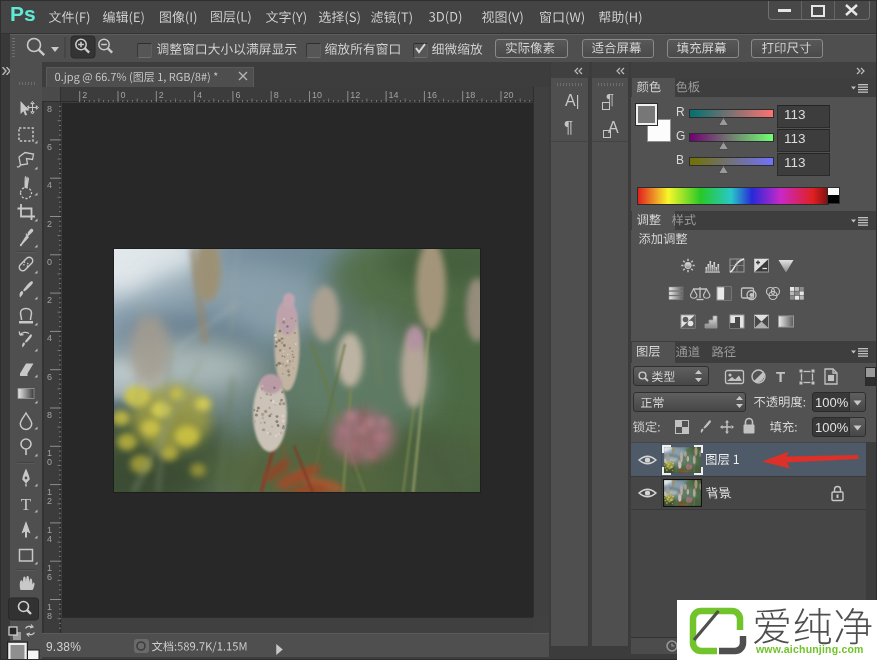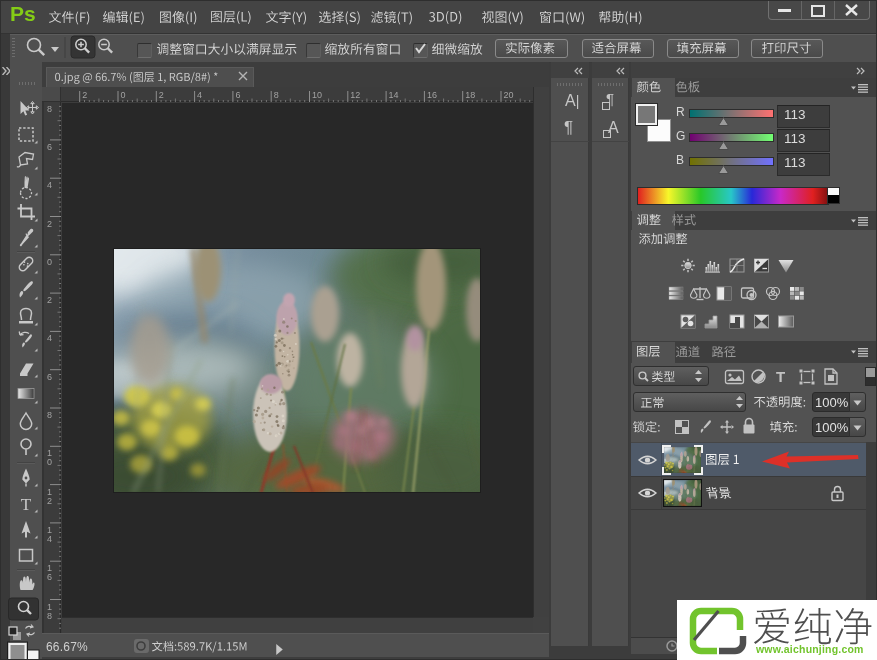--- a/index.html
+++ b/index.html
@@ -1,20 +1,20 @@
 <!DOCTYPE html>
 <html><head><meta charset="utf-8"><style>
 html,body{margin:0;padding:0}
 body{width:877px;height:660px;position:relative;overflow:hidden;
  font-family:"Liberation Sans",sans-serif;background:#3c3c3c}
 .ab{position:absolute}
 </style></head><body>
 <div class="ab" style="left:0;top:0;width:877px;height:33px;background:#444444;border-bottom:1px solid #333"></div>
 <div class="ab" style="left:0;top:0;width:877px;height:660px;box-shadow:inset 0 0 0 1px #2e2e2e;pointer-events:none;z-index:99"></div>
-<div class="ab" style="left:10px;top:2px;font-family:'Liberation Sans';font-weight:bold;font-size:21px;color:#84cc16">Ps</div>
+<div class="ab" style="left:10px;top:2px;font-family:'Liberation Sans';font-weight:bold;font-size:21px;color:#5eead4">Ps</div>
 <svg style="position:absolute;left:49.0px;top:10.5px;overflow:visible" width="40.3" height="13.6" viewBox="0.5 -11.0 40.3 13.6">
     <path d="M5.5 -10.7C5.9 -10.1 6.3 -9.2 6.5 -8.7L7.5 -9.0C7.4 -9.5 6.9 -10.4 6.5 -11.0ZM0.7 -8.6V-7.7H2.7C3.4 -5.7 4.5 -4.0 5.8 -2.6C4.4 -1.4 2.6 -0.5 0.5 0.1C0.7 0.3 1.0 0.8 1.1 1.0C3.2 0.3 5.1 -0.6 6.5 -1.9C8.0 -0.6 9.8 0.4 11.9 0.9C12.1 0.7 12.3 0.3 12.6 0.1C10.5 -0.5 8.7 -1.4 7.3 -2.6C8.6 -4.0 9.6 -5.6 10.3 -7.7H12.4V-8.6ZM6.6 -3.3C5.3 -4.5 4.4 -6.0 3.7 -7.7H9.2C8.6 -5.9 7.7 -4.5 6.6 -3.3Z M17.1 -4.4V-3.5H20.9V1.0H21.8V-3.5H25.4V-4.4H21.8V-7.3H24.8V-8.3H21.8V-10.8H20.9V-8.3H19.1C19.3 -8.8 19.4 -9.5 19.6 -10.1L18.6 -10.3C18.3 -8.6 17.8 -6.9 17.0 -5.8C17.3 -5.7 17.7 -5.5 17.8 -5.3C18.2 -5.9 18.5 -6.6 18.8 -7.3H20.9V-4.4ZM16.5 -10.9C15.8 -8.9 14.6 -7.0 13.4 -5.7C13.6 -5.5 13.9 -5.0 14.0 -4.7C14.4 -5.2 14.8 -5.7 15.2 -6.2V1.0H16.1V-7.8C16.6 -8.7 17.0 -9.6 17.4 -10.6Z M29.1 2.5 29.8 2.2C28.7 0.4 28.2 -1.8 28.2 -4.0C28.2 -6.2 28.7 -8.4 29.8 -10.3L29.1 -10.6C27.9 -8.7 27.2 -6.6 27.2 -4.0C27.2 -1.5 27.9 0.6 29.1 2.5Z M31.7 0.0H32.9V-4.3H36.5V-5.3H32.9V-8.5H37.2V-9.5H31.7Z M38.9 2.5C40.1 0.6 40.8 -1.5 40.8 -4.0C40.8 -6.6 40.1 -8.7 38.9 -10.6L38.1 -10.3C39.2 -8.4 39.8 -6.2 39.8 -4.0C39.8 -1.8 39.2 0.4 38.1 2.2Z" fill="#d2d2d2"></path>
   </svg>
 <svg style="position:absolute;left:103.0px;top:10.5px;overflow:visible" width="40.8" height="13.5" viewBox="0.5 -11.0 40.8 13.5">
     <path d="M0.5 -0.7 0.8 0.2C1.8 -0.2 3.2 -0.8 4.5 -1.3L4.3 -2.1C2.9 -1.6 1.5 -1.0 0.5 -0.7ZM0.8 -5.5C1.0 -5.6 1.3 -5.7 2.7 -5.8C2.2 -5.0 1.7 -4.4 1.5 -4.1C1.1 -3.6 0.9 -3.3 0.6 -3.2C0.7 -3.0 0.8 -2.5 0.9 -2.4C1.1 -2.5 1.5 -2.7 4.4 -3.3C4.4 -3.5 4.3 -3.9 4.3 -4.1L2.2 -3.7C3.1 -4.9 4.0 -6.3 4.7 -7.8L3.9 -8.2C3.7 -7.7 3.4 -7.2 3.2 -6.7L1.7 -6.6C2.5 -7.7 3.2 -9.2 3.7 -10.6L2.8 -10.9C2.3 -9.3 1.5 -7.6 1.2 -7.2C0.9 -6.8 0.7 -6.4 0.5 -6.4C0.6 -6.1 0.7 -5.7 0.8 -5.5ZM8.1 -4.5V-2.6H7.0V-4.5ZM8.8 -4.5H9.7V-2.6H8.8ZM6.3 -5.4V0.9H7.0V-1.9H8.1V0.6H8.8V-1.9H9.7V0.6H10.4V-1.9H11.3V0.1C11.3 0.2 11.3 0.2 11.2 0.2C11.1 0.2 10.9 0.2 10.6 0.2C10.7 0.4 10.8 0.7 10.8 0.9C11.3 0.9 11.6 0.9 11.8 0.8C12.0 0.7 12.1 0.5 12.1 0.1V-5.4L11.3 -5.4ZM10.4 -4.5H11.3V-2.6H10.4ZM7.9 -10.7C8.1 -10.4 8.3 -9.9 8.4 -9.5H5.4V-6.7C5.4 -4.7 5.3 -1.8 4.1 0.3C4.3 0.4 4.7 0.7 4.8 0.8C6.0 -1.3 6.3 -4.4 6.3 -6.5H12.0V-9.5H9.5C9.3 -9.9 9.1 -10.5 8.8 -11.0ZM6.3 -8.7H11.0V-7.3H6.3Z M20.2 -9.8H23.6V-8.4H20.2ZM19.3 -10.5V-7.7H24.6V-10.5ZM14.1 -4.3C14.2 -4.4 14.5 -4.5 15.0 -4.5H16.2V-2.6L13.5 -2.2L13.7 -1.2L16.2 -1.7V1.0H17.1V-1.9L18.6 -2.2L18.5 -3.0L17.1 -2.8V-4.5H18.3V-5.4H17.1V-7.4H16.2V-5.4H14.9C15.3 -6.3 15.7 -7.3 16.0 -8.4H18.4V-9.4H16.2C16.3 -9.8 16.4 -10.3 16.5 -10.7L15.5 -10.9C15.5 -10.4 15.4 -9.9 15.3 -9.4H13.6V-8.4H15.0C14.8 -7.4 14.5 -6.6 14.4 -6.2C14.1 -5.7 14.0 -5.2 13.8 -5.2C13.9 -4.9 14.0 -4.5 14.1 -4.3ZM23.6 -6.1V-5.0H20.3V-6.1ZM18.2 -1.0 18.4 -0.1 23.6 -0.5V1.0H24.5V-0.6L25.5 -0.7L25.5 -1.5L24.5 -1.4V-6.1H25.4V-7.0H18.5V-6.1H19.4V-1.1ZM23.6 -4.3V-3.1H20.3V-4.3ZM23.6 -2.4V-1.4L20.3 -1.1V-2.4Z M29.1 2.5 29.8 2.2C28.7 0.4 28.2 -1.8 28.2 -4.0C28.2 -6.2 28.7 -8.4 29.8 -10.3L29.1 -10.6C27.9 -8.7 27.2 -6.6 27.2 -4.0C27.2 -1.5 27.9 0.6 29.1 2.5Z M31.7 0.0H37.3V-1.0H32.9V-4.5H36.5V-5.5H32.9V-8.5H37.2V-9.5H31.7Z M39.3 2.5C40.5 0.6 41.2 -1.5 41.2 -4.0C41.2 -6.6 40.5 -8.7 39.3 -10.6L38.6 -10.3C39.7 -8.4 40.3 -6.2 40.3 -4.0C40.3 -1.8 39.7 0.4 38.6 2.2Z" fill="#d2d2d2"></path>
   </svg>
 <svg style="position:absolute;left:160.0px;top:10.5px;overflow:visible" width="36.3" height="13.5" viewBox="1.1 -10.9 36.3 13.5">
     <path d="M4.9 -3.6C5.9 -3.4 7.2 -3.0 8.0 -2.6L8.4 -3.2C7.6 -3.6 6.3 -4.0 5.3 -4.2ZM3.6 -2.0C5.4 -1.8 7.6 -1.2 8.9 -0.8L9.3 -1.5C8.0 -1.9 5.8 -2.4 4.0 -2.6ZM1.1 -10.3V1.0H2.0V0.5H10.9V1.0H11.9V-10.3ZM2.0 -0.4V-9.5H10.9V-0.4ZM5.4 -9.2C4.7 -8.1 3.6 -7.1 2.5 -6.5C2.7 -6.3 3.0 -6.0 3.2 -5.9C3.6 -6.1 4.0 -6.4 4.4 -6.8C4.8 -6.4 5.3 -6.0 5.8 -5.6C4.7 -5.1 3.4 -4.7 2.3 -4.5C2.4 -4.3 2.6 -3.9 2.7 -3.7C4.0 -4.0 5.4 -4.5 6.6 -5.1C7.7 -4.6 8.9 -4.1 10.2 -3.8C10.3 -4.1 10.5 -4.4 10.7 -4.6C9.6 -4.8 8.4 -5.1 7.4 -5.6C8.4 -6.3 9.2 -7.0 9.7 -7.9L9.2 -8.2L9.0 -8.2H5.7C5.9 -8.4 6.0 -8.7 6.2 -8.9ZM4.9 -7.3 5.0 -7.4H8.4C7.9 -6.9 7.3 -6.4 6.6 -6.0C5.9 -6.4 5.3 -6.9 4.9 -7.3Z M19.3 -9.2H21.7C21.4 -8.9 21.2 -8.5 20.9 -8.2H18.5C18.8 -8.5 19.1 -8.9 19.3 -9.2ZM19.3 -10.9C18.8 -9.8 17.8 -8.4 16.3 -7.4C16.5 -7.3 16.8 -7.0 17.0 -6.8C17.2 -7.0 17.4 -7.2 17.7 -7.4V-5.4H19.7C19.0 -4.8 18.1 -4.3 16.7 -3.8C16.9 -3.7 17.2 -3.4 17.3 -3.2C18.5 -3.6 19.3 -4.1 19.9 -4.5C20.1 -4.4 20.3 -4.2 20.5 -3.9C19.6 -3.1 18.0 -2.3 16.7 -2.0C16.9 -1.8 17.1 -1.5 17.3 -1.3C18.4 -1.7 19.9 -2.6 20.9 -3.4C21.0 -3.1 21.1 -2.9 21.2 -2.7C20.1 -1.6 18.2 -0.6 16.6 -0.1C16.8 0.0 17.0 0.4 17.2 0.6C18.6 0.1 20.2 -0.8 21.3 -1.8C21.5 -1.0 21.3 -0.3 21.0 -0.0C20.9 0.2 20.7 0.2 20.4 0.2C20.2 0.2 19.9 0.2 19.5 0.2C19.7 0.4 19.8 0.8 19.8 1.0C20.1 1.0 20.4 1.0 20.6 1.0C21.0 1.0 21.4 0.9 21.7 0.6C22.3 0.1 22.5 -1.4 22.0 -2.7L22.7 -3.0C23.1 -1.6 23.9 -0.4 25.0 0.3C25.1 0.1 25.4 -0.3 25.6 -0.4C24.6 -1.0 23.8 -2.1 23.4 -3.4C23.9 -3.6 24.4 -3.9 24.8 -4.2L24.2 -4.8C23.6 -4.4 22.6 -3.8 21.8 -3.4C21.5 -4.0 21.1 -4.6 20.5 -5.0L20.8 -5.4H24.7V-8.2H21.9C22.3 -8.6 22.7 -9.1 22.9 -9.6L22.4 -10.0L22.2 -10.0H19.8L20.3 -10.7ZM18.5 -7.4H20.8C20.8 -7.0 20.6 -6.6 20.3 -6.1H18.5ZM21.6 -7.4H23.8V-6.1H21.3C21.5 -6.6 21.6 -7.0 21.6 -7.4ZM16.4 -10.9C15.7 -8.9 14.6 -7.0 13.4 -5.7C13.6 -5.5 13.8 -5.0 13.9 -4.7C14.3 -5.1 14.7 -5.6 15.1 -6.1V1.0H16.0V-7.6C16.5 -8.6 17.0 -9.6 17.3 -10.6Z M29.1 2.5 29.8 2.2C28.7 0.4 28.2 -1.8 28.2 -4.0C28.2 -6.2 28.7 -8.4 29.8 -10.3L29.1 -10.6C27.9 -8.7 27.2 -6.6 27.2 -4.0C27.2 -1.5 27.9 0.6 29.1 2.5Z M31.7 0.0H32.9V-9.5H31.7Z M35.5 2.5C36.7 0.6 37.4 -1.5 37.4 -4.0C37.4 -6.6 36.7 -8.7 35.5 -10.6L34.7 -10.3C35.9 -8.4 36.4 -6.2 36.4 -4.0C36.4 -1.8 35.9 0.4 34.7 2.2Z" fill="#d2d2d2"></path>
   </svg>
 <svg style="position:absolute;left:211.0px;top:10.5px;overflow:visible" width="39.6" height="13.2" viewBox="1.1 -10.6 39.6 13.2">
@@ -633,21 +633,21 @@
       <ellipse cx="196" cy="242" rx="19" ry="6" fill="#9c4828" filter="url(#b3)" opacity="0.95" transform="rotate(-6 196 242)"></ellipse>
       <line x1="181" y1="198" x2="200" y2="245" stroke="#833626" stroke-width="2" filter="url(#b4)"></line>
       <line x1="152" y1="210" x2="132" y2="245" stroke="#49593a" stroke-width="2" filter="url(#b3)"></line>
       <line x1="320" y1="202" x2="342" y2="245" stroke="#49593a" stroke-width="2.5" filter="url(#b3)"></line>
       <line x1="356" y1="172" x2="368" y2="222" stroke="#52643d" stroke-width="2.5" filter="url(#b3)"></line>
       <rect x="0.5" y="0.5" width="367" height="244" fill="none" stroke="#1e1e1e" stroke-width="1"></rect>
     </g>
   </svg>
 <div class="ab" style="left:42px;top:633px;width:507px;height:24px;background:#4f4f4f;border-top:1px solid #5a5a5a;box-sizing:border-box"></div>
 <div class="ab" style="left:42px;top:657px;width:507px;height:3px;background:#3d3d3d"></div>
-<div class="ab" style="left:46px;top:640px;font-size:12px;letter-spacing:0.2px;color:#cfcfcf">66.67%</div>
+<div class="ab" style="left:46px;top:640px;font-size:12px;letter-spacing:0.2px;color:#cfcfcf">9.38%</div>
 <div class="ab" style="left:134px;top:639px;width:15px;height:14px;border-radius:3px;background:#6a6a6a"></div>
 <svg class="ab" style="left:136px;top:641px" width="11" height="10" viewBox="0 0 11 10">
     <circle cx="5" cy="5" r="4" fill="none" stroke="#3e3e3e" stroke-width="1.6"></circle>
   </svg>
 <svg style="position:absolute;left:152.0px;top:641.0px;overflow:visible" width="94.4" height="11.5" viewBox="0.4 -9.5 94.4 11.5">
     <path d="M4.7 -9.2C5.1 -8.7 5.4 -7.9 5.6 -7.5L6.5 -7.8C6.3 -8.2 5.9 -8.9 5.6 -9.5ZM0.6 -7.4V-6.6H2.3C3.0 -4.9 3.9 -3.4 5.0 -2.2C3.8 -1.2 2.3 -0.4 0.4 0.1C0.6 0.3 0.8 0.7 0.9 0.9C2.8 0.3 4.4 -0.5 5.6 -1.6C6.9 -0.5 8.4 0.3 10.2 0.8C10.4 0.6 10.6 0.2 10.8 0.0C9.0 -0.4 7.5 -1.2 6.3 -2.3C7.4 -3.4 8.3 -4.8 8.9 -6.6H10.7V-7.4ZM5.6 -2.8C4.6 -3.9 3.8 -5.2 3.2 -6.6H8.0C7.4 -5.1 6.6 -3.9 5.6 -2.8Z M20.7 -8.7C20.5 -7.9 20.0 -6.7 19.6 -6.0L20.3 -5.8C20.7 -6.4 21.2 -7.5 21.6 -8.5ZM15.6 -8.4C16.0 -7.6 16.5 -6.5 16.6 -5.8L17.4 -6.1C17.2 -6.8 16.7 -7.9 16.3 -8.7ZM13.4 -9.4V-7.0H11.7V-6.2H13.2C12.9 -4.7 12.2 -2.9 11.5 -2.0C11.6 -1.8 11.8 -1.4 11.9 -1.2C12.5 -2.0 13.0 -3.2 13.4 -4.5V0.9H14.2V-4.7C14.5 -4.2 14.9 -3.5 15.1 -3.1L15.6 -3.8C15.4 -4.1 14.5 -5.4 14.2 -5.8V-6.2H15.6V-7.0H14.2V-9.4ZM15.3 -0.7V0.1H20.6V0.8H21.5V-5.3H19.0V-9.4H18.2V-5.3H15.6V-4.5H20.6V-3.0H15.7V-2.3H20.6V-0.7Z M24.0 -4.4C24.4 -4.4 24.7 -4.7 24.7 -5.2C24.7 -5.6 24.4 -5.9 24.0 -5.9C23.5 -5.9 23.2 -5.6 23.2 -5.2C23.2 -4.7 23.5 -4.4 24.0 -4.4ZM24.0 0.1C24.4 0.1 24.7 -0.2 24.7 -0.6C24.7 -1.1 24.4 -1.4 24.0 -1.4C23.5 -1.4 23.2 -1.1 23.2 -0.6C23.2 -0.2 23.5 0.1 24.0 0.1Z M28.4 0.1C29.8 0.1 31.1 -0.9 31.1 -2.7C31.1 -4.5 30.0 -5.3 28.7 -5.3C28.2 -5.3 27.8 -5.2 27.4 -5.0L27.6 -7.3H30.7V-8.2H26.7L26.5 -4.4L27.0 -4.0C27.5 -4.3 27.8 -4.5 28.4 -4.5C29.4 -4.5 30.1 -3.8 30.1 -2.6C30.1 -1.4 29.3 -0.7 28.3 -0.7C27.4 -0.7 26.8 -1.1 26.3 -1.6L25.8 -0.9C26.4 -0.4 27.2 0.1 28.4 0.1Z M34.9 0.1C36.4 0.1 37.4 -0.8 37.4 -2.0C37.4 -3.1 36.8 -3.7 36.1 -4.1V-4.2C36.5 -4.6 37.1 -5.3 37.1 -6.2C37.1 -7.4 36.3 -8.3 34.9 -8.3C33.6 -8.3 32.6 -7.5 32.6 -6.2C32.6 -5.4 33.2 -4.8 33.7 -4.4V-4.3C33.0 -3.9 32.2 -3.1 32.2 -2.0C32.2 -0.8 33.3 0.1 34.9 0.1ZM35.4 -4.5C34.5 -4.8 33.6 -5.3 33.6 -6.2C33.6 -7.0 34.1 -7.6 34.9 -7.6C35.8 -7.6 36.3 -6.9 36.3 -6.1C36.3 -5.5 36.0 -5.0 35.4 -4.5ZM34.9 -0.6C33.9 -0.6 33.2 -1.3 33.2 -2.1C33.2 -2.9 33.6 -3.6 34.3 -4.0C35.4 -3.5 36.5 -3.1 36.5 -2.0C36.5 -1.2 35.8 -0.6 34.9 -0.6Z M40.6 0.1C42.1 0.1 43.6 -1.1 43.6 -4.5C43.6 -7.1 42.4 -8.4 40.8 -8.4C39.5 -8.4 38.4 -7.3 38.4 -5.7C38.4 -4.0 39.3 -3.1 40.7 -3.1C41.4 -3.1 42.1 -3.5 42.6 -4.1C42.5 -1.6 41.6 -0.7 40.5 -0.7C40.0 -0.7 39.5 -0.9 39.2 -1.3L38.6 -0.7C39.1 -0.2 39.7 0.1 40.6 0.1ZM42.6 -5.0C42.0 -4.2 41.4 -3.9 40.9 -3.9C39.9 -3.9 39.4 -4.6 39.4 -5.7C39.4 -6.8 40.0 -7.6 40.8 -7.6C41.8 -7.6 42.5 -6.7 42.6 -5.0Z M45.7 0.1C46.1 0.1 46.5 -0.2 46.5 -0.6C46.5 -1.1 46.1 -1.4 45.7 -1.4C45.3 -1.4 45.0 -1.1 45.0 -0.6C45.0 -0.2 45.3 0.1 45.7 0.1Z M49.5 0.0H50.6C50.7 -3.2 51.0 -5.1 53.0 -7.6V-8.2H47.8V-7.3H51.8C50.2 -5.1 49.6 -3.1 49.5 0.0Z M54.6 0.0H55.7V-2.6L57.1 -4.3L59.5 0.0H60.7L57.7 -5.1L60.3 -8.2H59.1L55.7 -4.1H55.7V-8.2H54.6Z M60.8 2.0H61.6L64.9 -8.9H64.2Z M66.1 0.0H70.6V-0.9H69.0V-8.2H68.2C67.7 -8.0 67.2 -7.8 66.5 -7.6V-7.0H67.9V-0.9H66.1Z M72.9 0.1C73.3 0.1 73.6 -0.2 73.6 -0.6C73.6 -1.1 73.3 -1.4 72.9 -1.4C72.5 -1.4 72.2 -1.1 72.2 -0.6C72.2 -0.2 72.5 0.1 72.9 0.1Z M75.4 0.0H79.9V-0.9H78.3V-8.2H77.5C77.1 -8.0 76.5 -7.8 75.8 -7.6V-7.0H77.3V-0.9H75.4Z M83.6 0.1C85.0 0.1 86.3 -0.9 86.3 -2.7C86.3 -4.5 85.2 -5.3 83.8 -5.3C83.3 -5.3 82.9 -5.2 82.6 -5.0L82.8 -7.3H85.9V-8.2H81.9L81.6 -4.4L82.2 -4.0C82.6 -4.3 83.0 -4.5 83.5 -4.5C84.6 -4.5 85.2 -3.8 85.2 -2.6C85.2 -1.4 84.5 -0.7 83.5 -0.7C82.5 -0.7 81.9 -1.1 81.5 -1.6L81.0 -0.9C81.5 -0.4 82.3 0.1 83.6 0.1Z M88.0 0.0H88.9V-4.5C88.9 -5.3 88.9 -6.2 88.8 -7.0H88.8L89.5 -5.1L91.1 -0.8H91.8L93.3 -5.1L94.0 -7.0H94.0C94.0 -6.2 93.9 -5.3 93.9 -4.5V0.0H94.8V-8.2H93.6L92.0 -3.8C91.8 -3.3 91.7 -2.7 91.5 -2.1H91.4C91.2 -2.7 91.0 -3.3 90.8 -3.8L89.3 -8.2H88.0Z" fill="#cfcfcf"></path>
   </svg>
 <svg class="ab" style="left:273px;top:643px" width="13" height="13" viewBox="0 0 12 12">
     <path d="M3 1 L9 6 L3 11 Z" fill="#c8c8c8"></path>
   </svg>

